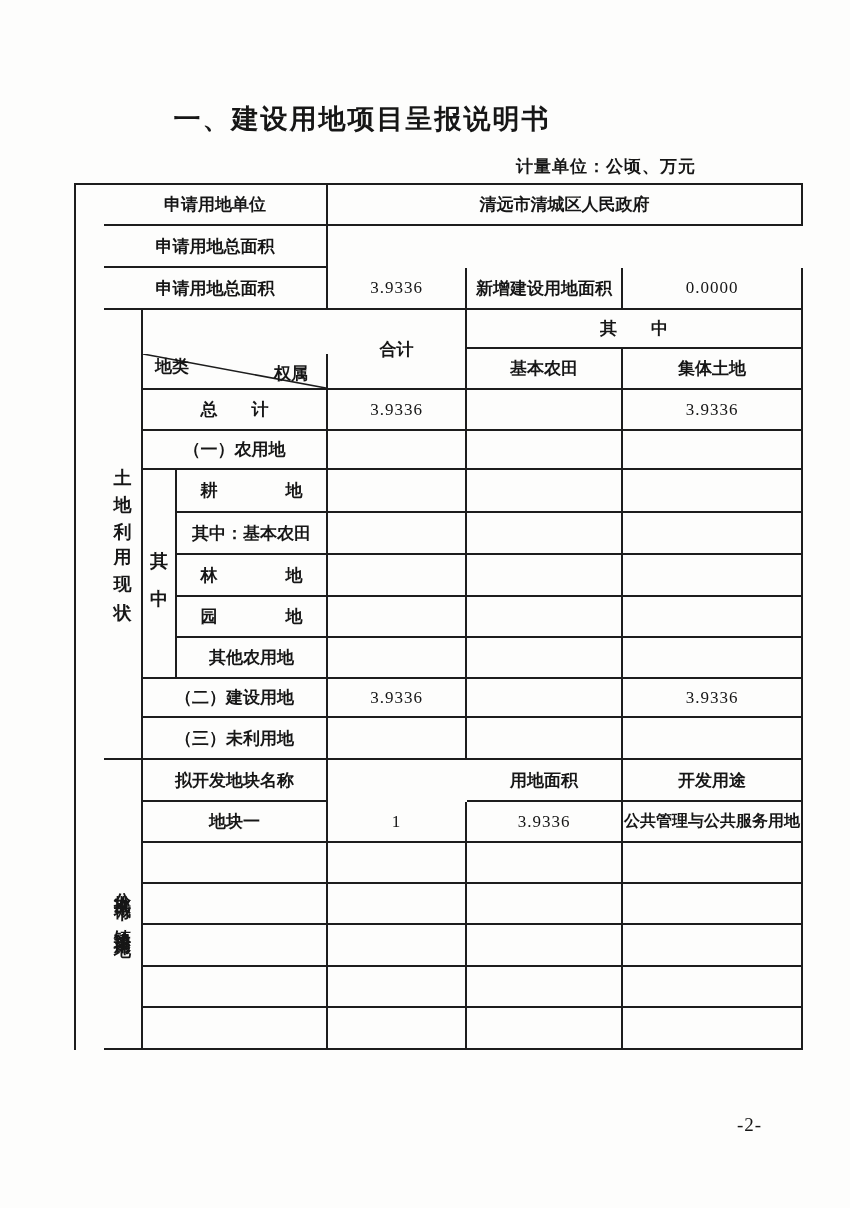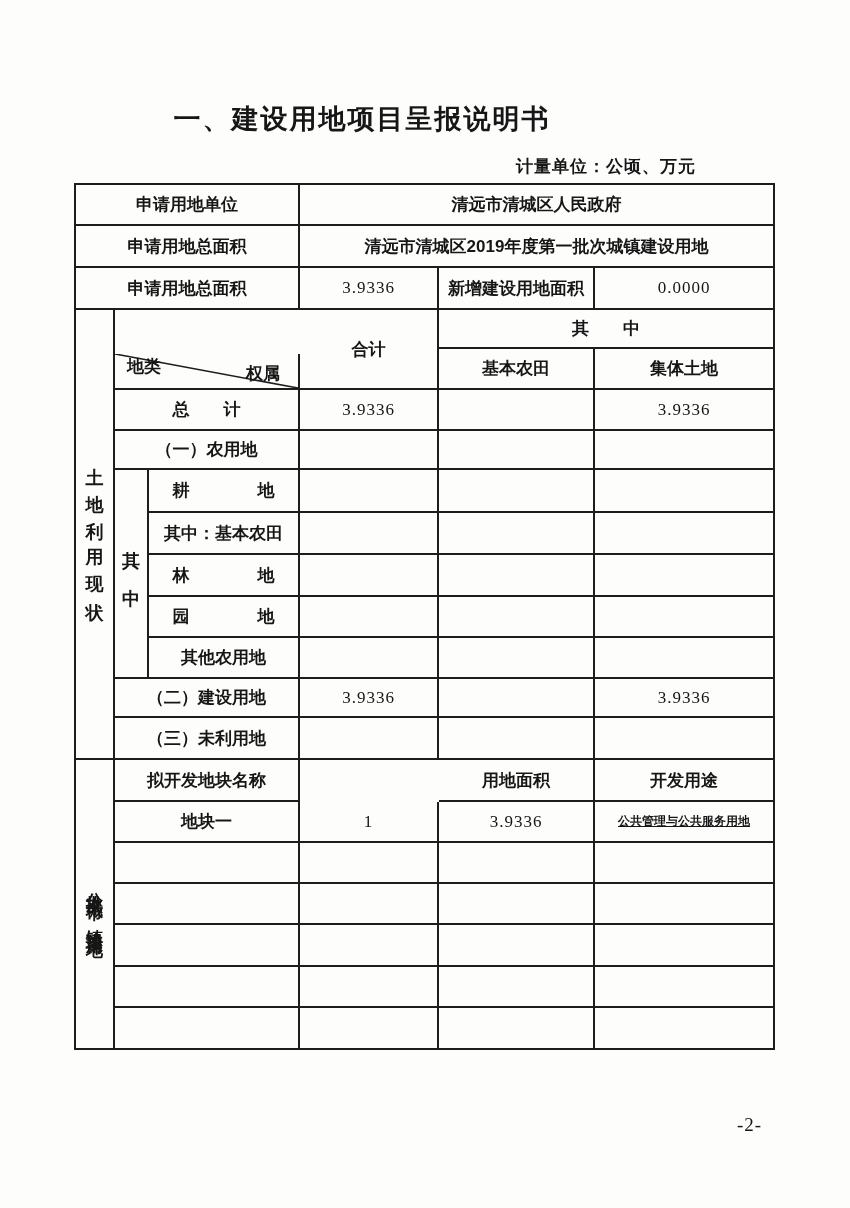--- a/index.html
+++ b/index.html
@@ -14,30 +14,30 @@
   }
   .unit-note{
     position:absolute;left:516px;top:155px;
     font-size:17px;font-weight:bold;letter-spacing:1px;text-align:center;
   }
   .tbl{
     position:absolute;left:74px;top:183px;
     display:grid;
     grid-template-columns:39px 34px 151px 139px 156px 180px;
     grid-template-rows:41px 42px 42px 39px 41px 41px 39px 43px 42px 42px 41px 41px 39px 42px 42px 41px 41px 41px 42px 41px 42px;
-    border-top:2px solid #1d1d1d;border-left:2px solid #1d1d1d;
+    border-top:2px solid #1d1d1d;border-left:2px solid #1d1d1d;padding-left:28px;
   }
   .c{
     border-right:2px solid #1d1d1d;border-bottom:2px solid #1d1d1d;
     display:flex;align-items:center;justify-content:center;
     overflow:hidden;box-sizing:border-box;
   }
   .lbl{font-weight:bold;font-size:17px;white-space:nowrap;}
   .val{font-family:"Liberation Serif","DejaVu Serif",serif;font-size:17px;letter-spacing:1px;white-space:nowrap;text-align:right;}
-  .sm{font-size:12px;letter-spacing:0;text-decoration:underline;}
+  .sm{font-size:16px;letter-spacing:0;}
   .vtext{
     writing-mode:vertical-rl;text-orientation:upright;
     font-weight:bold;font-size:18px;white-space:nowrap;
   }
   .vs-land{letter-spacing:27px;}
   .vs-among{letter-spacing:38px;}
   .vs-batch{letter-spacing:3px;font-size:17px;}
   .diag{position:relative;margin-top:44px;}
   .diag svg{position:absolute;left:0;top:0;width:100%;height:100%;}
   .diag .tr{position:absolute;right:18px;top:8px;font-weight:bold;font-size:17px;}
@@ -53,21 +53,20 @@
 <div class="page">
 
   <h1 class="title">一、建设用地项目呈报说明书</h1>
   <div class="unit-note">计量单位：公顷、万元</div>
 
   <div class="tbl">
 
     <div class="c lbl" style="grid-area:1/1/2/4">申请用地单位</div>
     <div class="c lbl" style="grid-area:1/4/2/7">清远市清城区人民政府</div>
     <div class="c lbl" style="grid-area:2/1/3/4">申请用地总面积</div>
-    <div class="c lbl" style="grid-area:2/4/3/7">清远市清城区2019年度第一批次城镇建设用地</div>
     <div class="c lbl" style="grid-area:3/1/4/4">申请用地总面积</div>
     <div class="c val" style="grid-area:3/4/4/5">3.9336</div>
     <div class="c lbl" style="grid-area:3/5/4/6">新增建设用地面积</div>
     <div class="c val" style="grid-area:3/6/4/7">0.0000</div>
 
     <div class="c" style="grid-area:4/1/15/2">
       <span class="vtext vs-land">土地利用现状</span>
     </div>
 
     <div class="c diag" style="grid-area:4/2/6/4">

